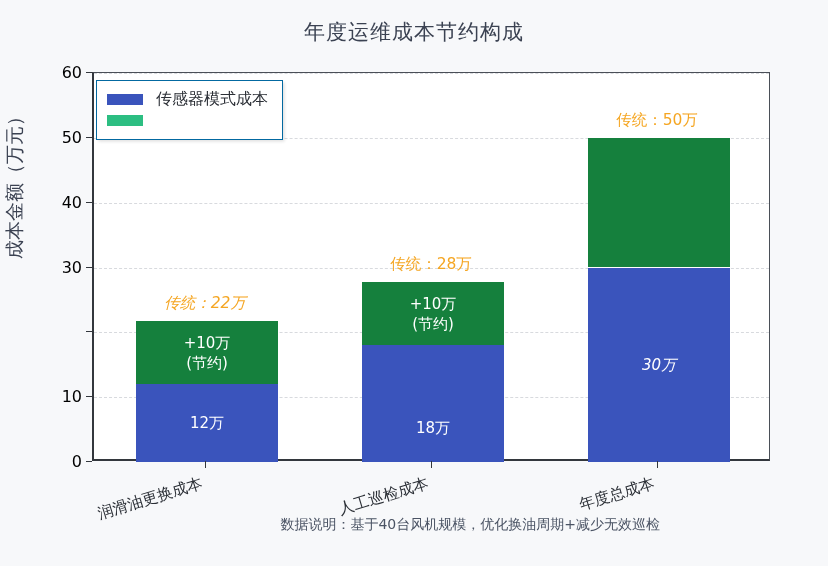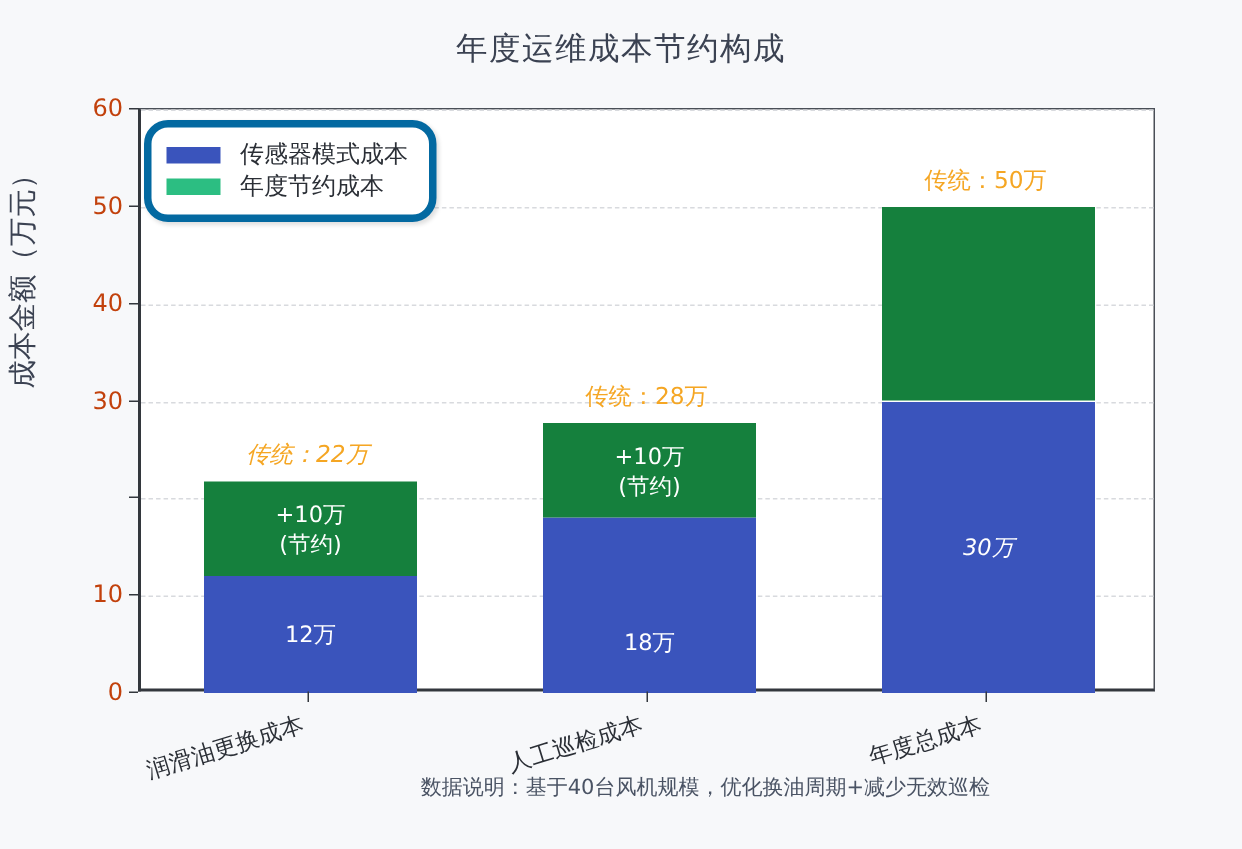--- a/index.html
+++ b/index.html
@@ -64,21 +64,21 @@
     transform: rotate(-90deg);
     transform-origin: 50% 50%;
     margin-left: -82px;
   }
   .y-tick-label {
     position: absolute;
     right: 0;
     width: 40px;
     text-align: right;
     font-size: 16px;
-    color: #c2410c;
+    color: #000000;
     transform: translateY(-50%);
   }
   .y-tick-mark {
     position: absolute;
     width: 6px;
     height: 0;
     border-top: 1.6px solid #33373d;
   }
 
   
@@ -123,22 +123,22 @@
     white-space: nowrap;
     transform: translateX(-50%);
   }
 
   
   #legend {
     position: absolute;
     left: 96px;
     top: 80px;
     background: #ffffff;
-    border: 5px solid #0369a1;
-    border-radius: 16px;
+    border: 1px solid #0369a1;
+    border-radius: 0;
     box-shadow: 1.5px 1.5px 3px rgba(0,0,0,0.13);
     padding: 8px 14px 8px 10px;
   }
   .legend-row {
     display: flex;
     align-items: center;
     height: 21px;
   }
   .legend-swatch {
     width: 36px;
@@ -235,17 +235,16 @@
     <div class="bar-annot" style="left: 657px; top: 109.833px;">传统：50万</div>
   </div>
 
 <div id="legend">
     <div class="legend-row">
       <span class="legend-swatch blue"></span>
       <span class="legend-text">传感器模式成本</span>
     </div>
     <div class="legend-row">
       <span class="legend-swatch green"></span>
-      <span class="legend-text">年度节约成本</span>
     </div>
   </div>
 
 <div id="footnote">数据说明：基于40台风机规模，优化换油周期+减少无效巡检</div>
 
 </body></html>

